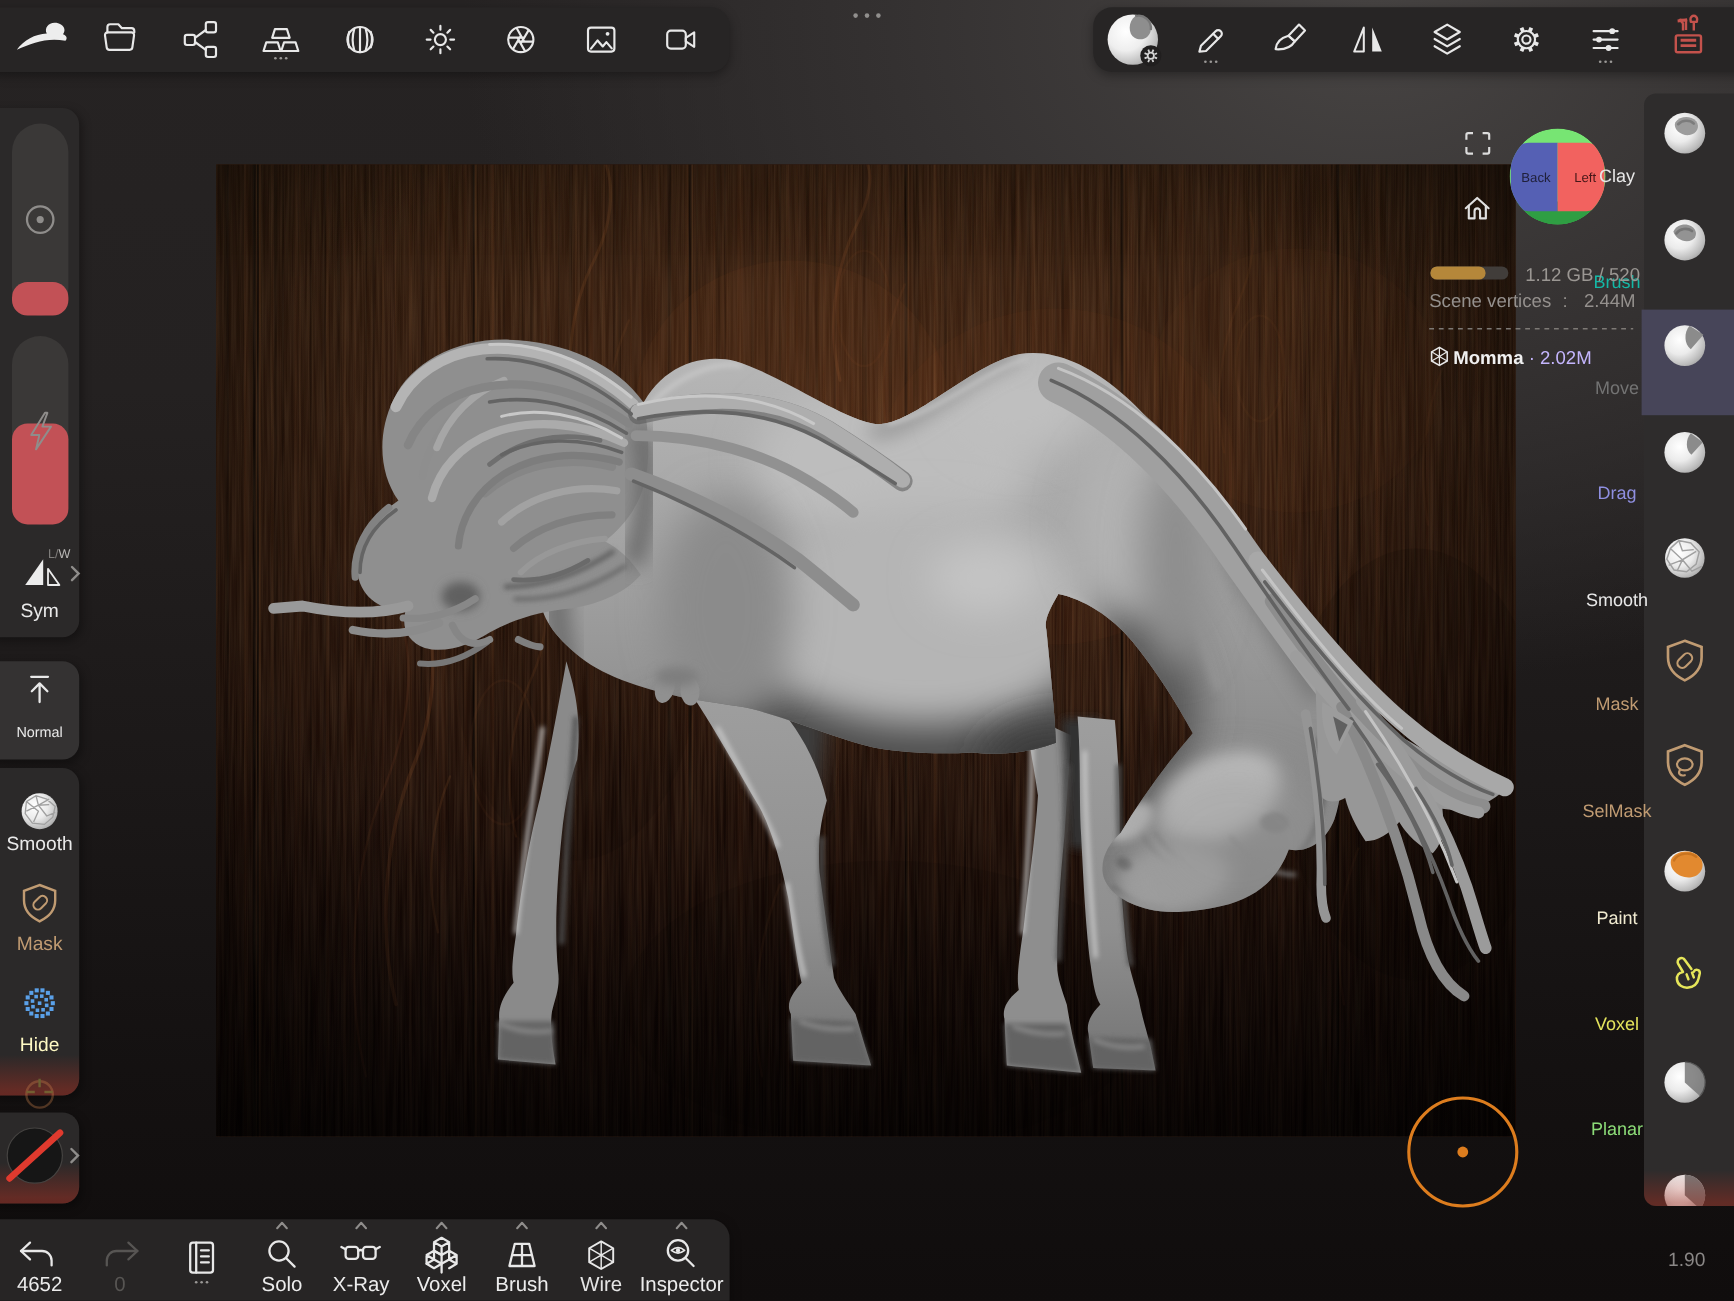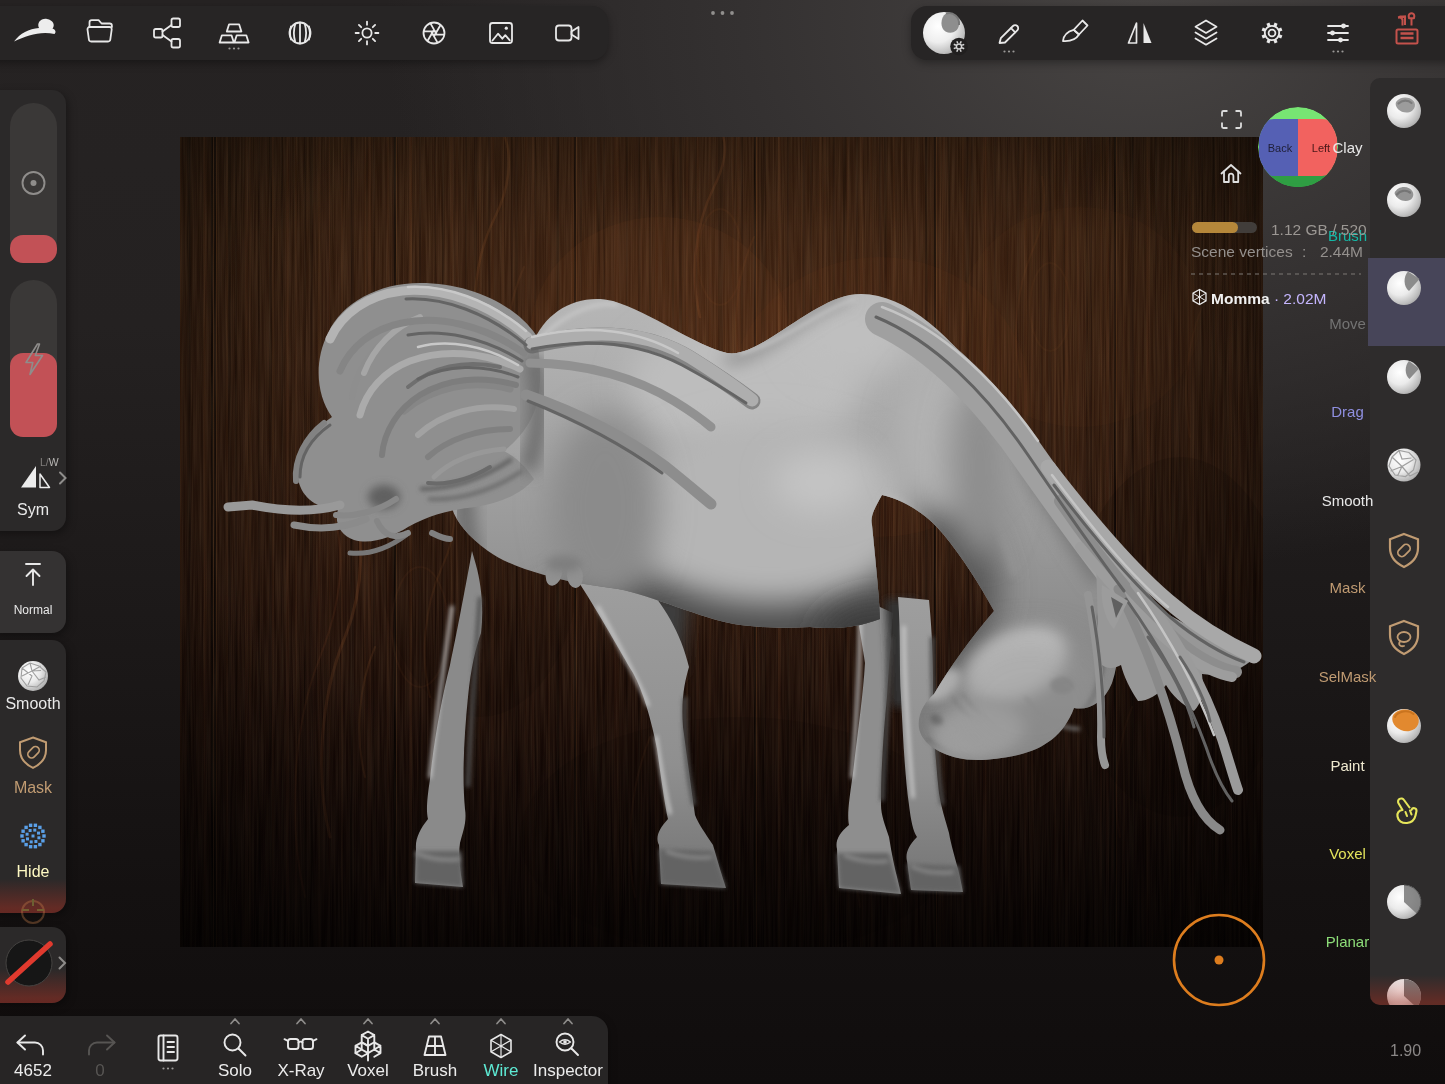--- a/index.html
+++ b/index.html
@@ -615,19 +615,19 @@
 <div class="abs llab" style="top:603px;color:#e9e9e9;font-size:12px">Normal</div>
 <div class="abs llab" style="top:695px;color:#e9e9e9;font-size:16px">Smooth</div>
 <div class="abs llab" style="top:779px;color:#c09b72;font-size:16px">Mask</div>
 <div class="abs llab" style="top:863px;color:#fef9c3;font-size:16px">Hide</div>
 <div class="abs blab" style="left:-17px;width:100px;color:#ececec">4652</div>
 <div class="abs blab" style="left:50px;width:100px;color:#575553">0</div>
 <div class="abs blab" style="left:185px;width:100px;color:#ececec">Solo</div>
 <div class="abs blab" style="left:251px;width:100px;color:#ececec">X-Ray</div>
 <div class="abs blab" style="left:318px;width:100px;color:#ececec">Voxel</div>
 <div class="abs blab" style="left:385px;width:100px;color:#ececec">Brush</div>
-<div class="abs blab" style="left:451px;width:100px;color:#5eead4">Wire</div>
+<div class="abs blab" style="left:451px;width:100px;color:#e5e5e5">Wire</div>
 <div class="abs blab" style="left:518px;width:100px;color:#ececec">Inspector</div>
 <div class="abs" style="left:1271px;top:221px;width:99px;overflow:hidden;white-space:nowrap;font-size:15.5px;color:#9b9793">1.12 GB / 520 M</div>
 <div class="abs" style="left:1191px;top:243px;white-space:nowrap;font-size:15.5px;color:#94908d">Scene vertices<span style="letter-spacing:5px">&nbsp;</span>:<span style="letter-spacing:5px">&nbsp;</span> 2.44M</div>
 <div class="abs" style="left:1211px;top:290px;white-space:nowrap;font-size:15.5px;color:#f0f0f0;font-weight:bold">Momma <span style="font-weight:normal;color:#c4b5fd">· 2.02M</span></div>
 </div>
 </div>
 
 </body></html>

